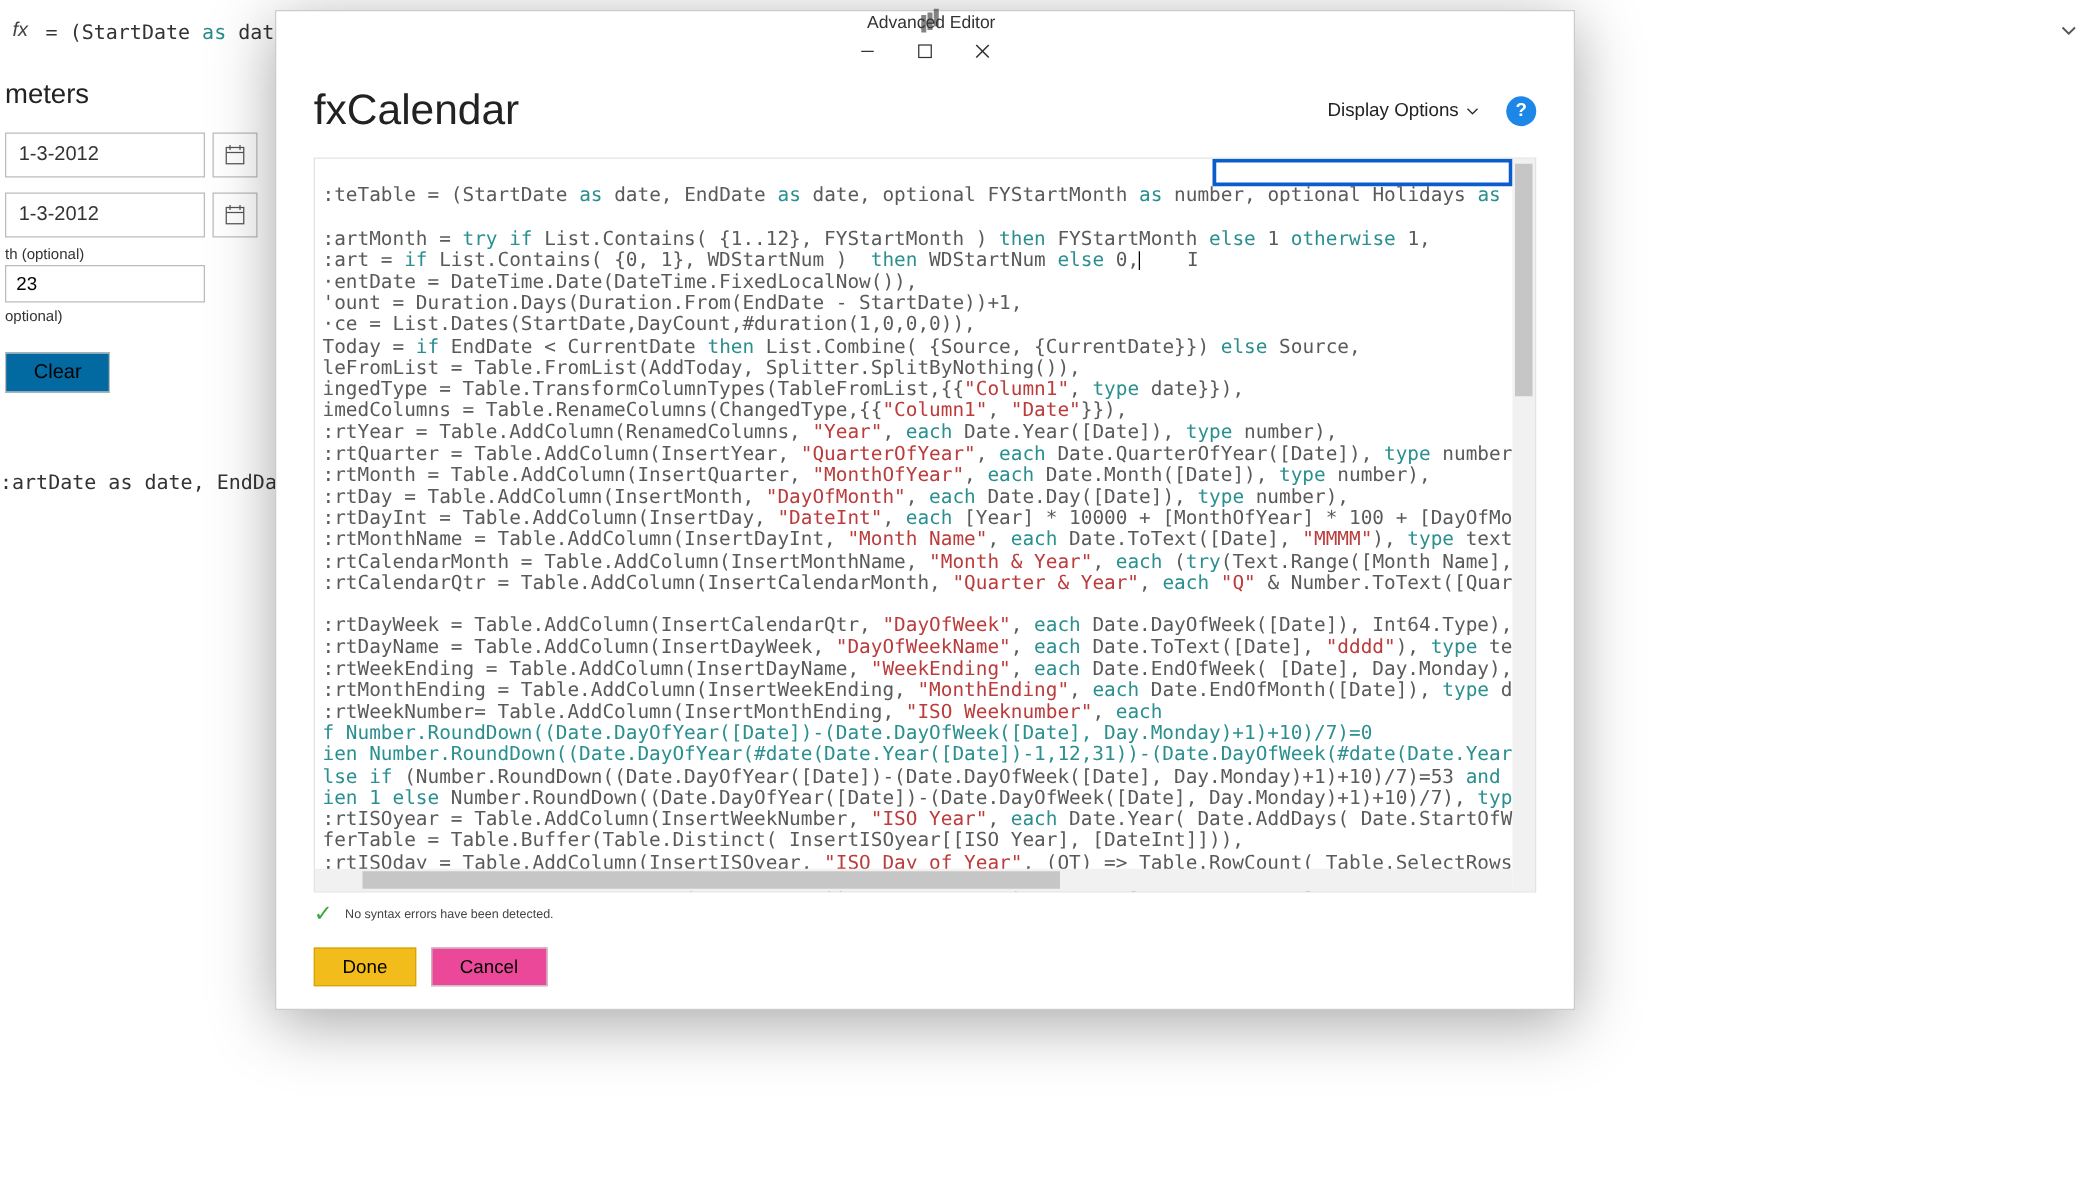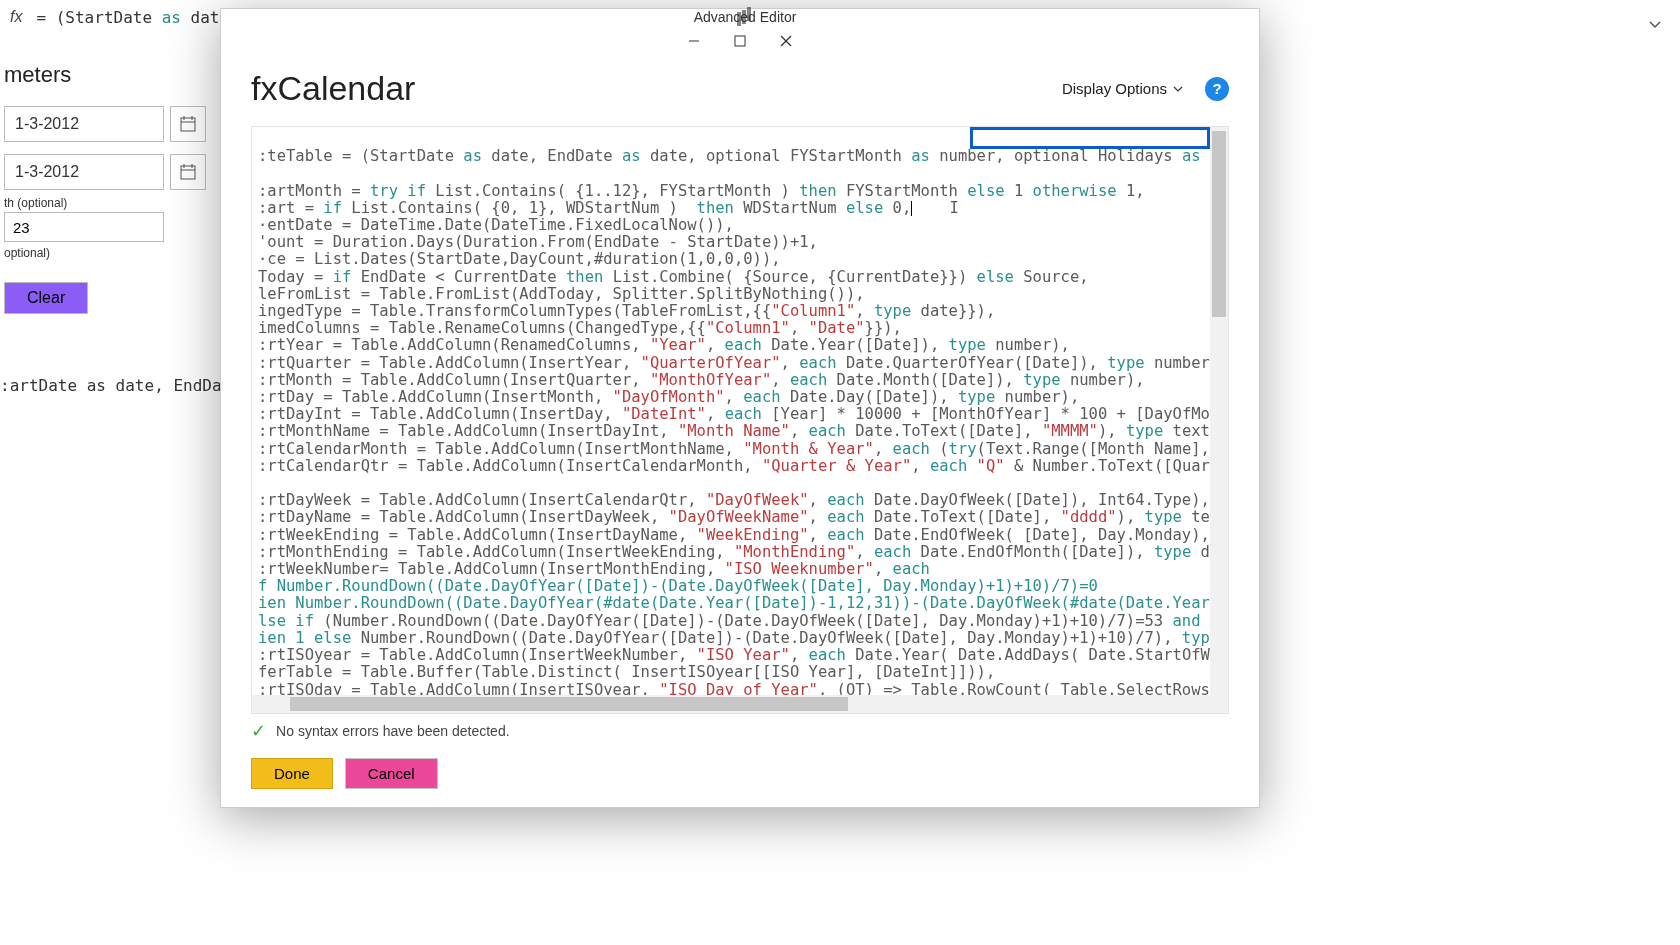--- a/index.html
+++ b/index.html
@@ -1,31 +1,31 @@
 <!DOCTYPE html>
 <html><head>
   <meta charset="utf-8">
   <style>
     * { margin: 0; padding: 0; box-sizing: border-box; }
     body { font-family: "Segoe UI", Arial, sans-serif; background: #fff; width: 1680px; height: 945px; overflow: hidden; position: relative; }
 
     .bg-layer { position: absolute; left: 0; top: 0; width: 220px; height: 945px; background: #fff; padding: 4px; }
-    .formula-bar-bg { position: absolute; left: 0; top: 8px; width: 259px; height: 34px; display: flex; }
+    .formula-bar-bg { position: absolute; left: 0; top: 8px; width: 259px; height: 34px; display: flex; align-items: center; }
     .fx { font-style: italic; font-size: 16px; color: #444; margin-left: 10px; }
     .formula-text { font-family: Consolas, monospace; font-size: 16px; margin-left: 14px; white-space: nowrap; color: #333; }
     .formula-text .kw { color: #2a8a8a; }
 
     .bg-panel-title { font-size: 22px; color: #222; margin-top: 58px; }
     .date-row { display: flex; align-items: center; margin-top: 18px; gap: 6px; }
     .date-input { border: 1px solid #bcbcbc; height: 36px; width: 160px; padding: 0 10px; font-size: 16px; color: #333; background: #fff; }
     .date-btn { border: 1px solid #bcbcbc; height: 36px; width: 36px; display: flex; align-items: center; justify-content: center; background: #fff; }
     .bg-label { font-size: 12px; color: #333; margin-top: 6px; }
     .text-input { border: 1px solid #bcbcbc; height: 30px; width: 160px; padding: 0 8px; font-size: 15px; margin-top: 2px; }
 
-    .clear-btn { border: 1px solid #bcbcbc; background: #8b5cf6; padding: 6px 22px; font-size: 16px; margin-top: 22px; cursor: pointer; }
+    .clear-btn { border: 1px solid #bcbcbc; background: #0369a1; padding: 6px 22px; font-size: 16px; margin-top: 22px; cursor: pointer; }
 
     .bg-formula2 { position: absolute; left: 0; top: 376px; font-family: Consolas, monospace; font-size: 16px; color: #333; white-space: nowrap; }
 
     .modal { position: absolute; left: 220px; top: 8px; width: 1040px; height: 800px; background: #fff; box-shadow: 0 10px 48px rgba(0,0,0,0.35); border: 1px solid #ccc; display: flex; flex-direction: column; }
     .titlebar { height: 32px; display: flex; align-items: center; padding: 0 4px; flex-direction: column; }
     .pb-logo { width: 20px; height: 20px; margin-left: 6px; background: linear-gradient(135deg,#f3c400,#e89a15); border-radius: 2px; position: relative; }
     .pb-logo::after { content:""; position:absolute; left:4px; top:3px; width:4px; height:14px; background:#333; box-shadow: 5px -2px 0 #333, 10px -5px 0 #333; opacity:0.6; }
     .titlebar-text { font-size: 14px; margin-left: 10px; color: #333; flex: 1; }
     .win-btns { display: flex; }
     .win-btn { width: 46px; height: 32px; display: flex; align-items: center; justify-content: center; color: #333; font-size: 14px; }
@@ -42,21 +42,21 @@
 
     .highlight-box { position: absolute; border: 3px solid #0b5dcc; pointer-events: none; }
 
     .vscroll { position: absolute; right: 0; top: 0; width: 18px; height: 100%; background: #f1f1f1; }
     .vthumb { position: absolute; left: 2px; top: 4px; width: 14px; height: 186px; background: #c6c6c6; }
     .hscroll { position: absolute; left: 0; bottom: 0; height: 18px; right: 18px; background: #f1f1f1; }
     .hthumb { position: absolute; top: 2px; left: 38px; height: 14px; width: 558px; background: #c6c6c6; }
 
     .status-row { display: flex; align-items: center; gap: 10px; padding: 6px 30px 0; }
     .check { color: #3ba83b; font-size: 18px; }
-    .status-text { font-size: 14px; color: #444; }
+    .status-text { font-size: 10px; color: #444; }
 
     .modal-footer { margin-top: auto; padding: 14px 30px 18px; display: flex; justify-content: flex-start; gap: 12px; }
     .btn { padding: 6px 22px; font-size: 15px; border: 1px solid #c4c4c4; background: #ec4899; cursor: pointer; }
     .btn-primary { background: #f2bd1a; border-color: #d4a30f; }
 
     .cursor-caret { display: inline-block; width: 1px; height: 15px; background: #000; vertical-align: middle; }
 
     .bg-dropdown { position: absolute; right: 10px; top: 10px; width: 30px; height: 30px; display:flex; align-items:center; justify-content:center; color:#555; }
   </style>
 </head>

